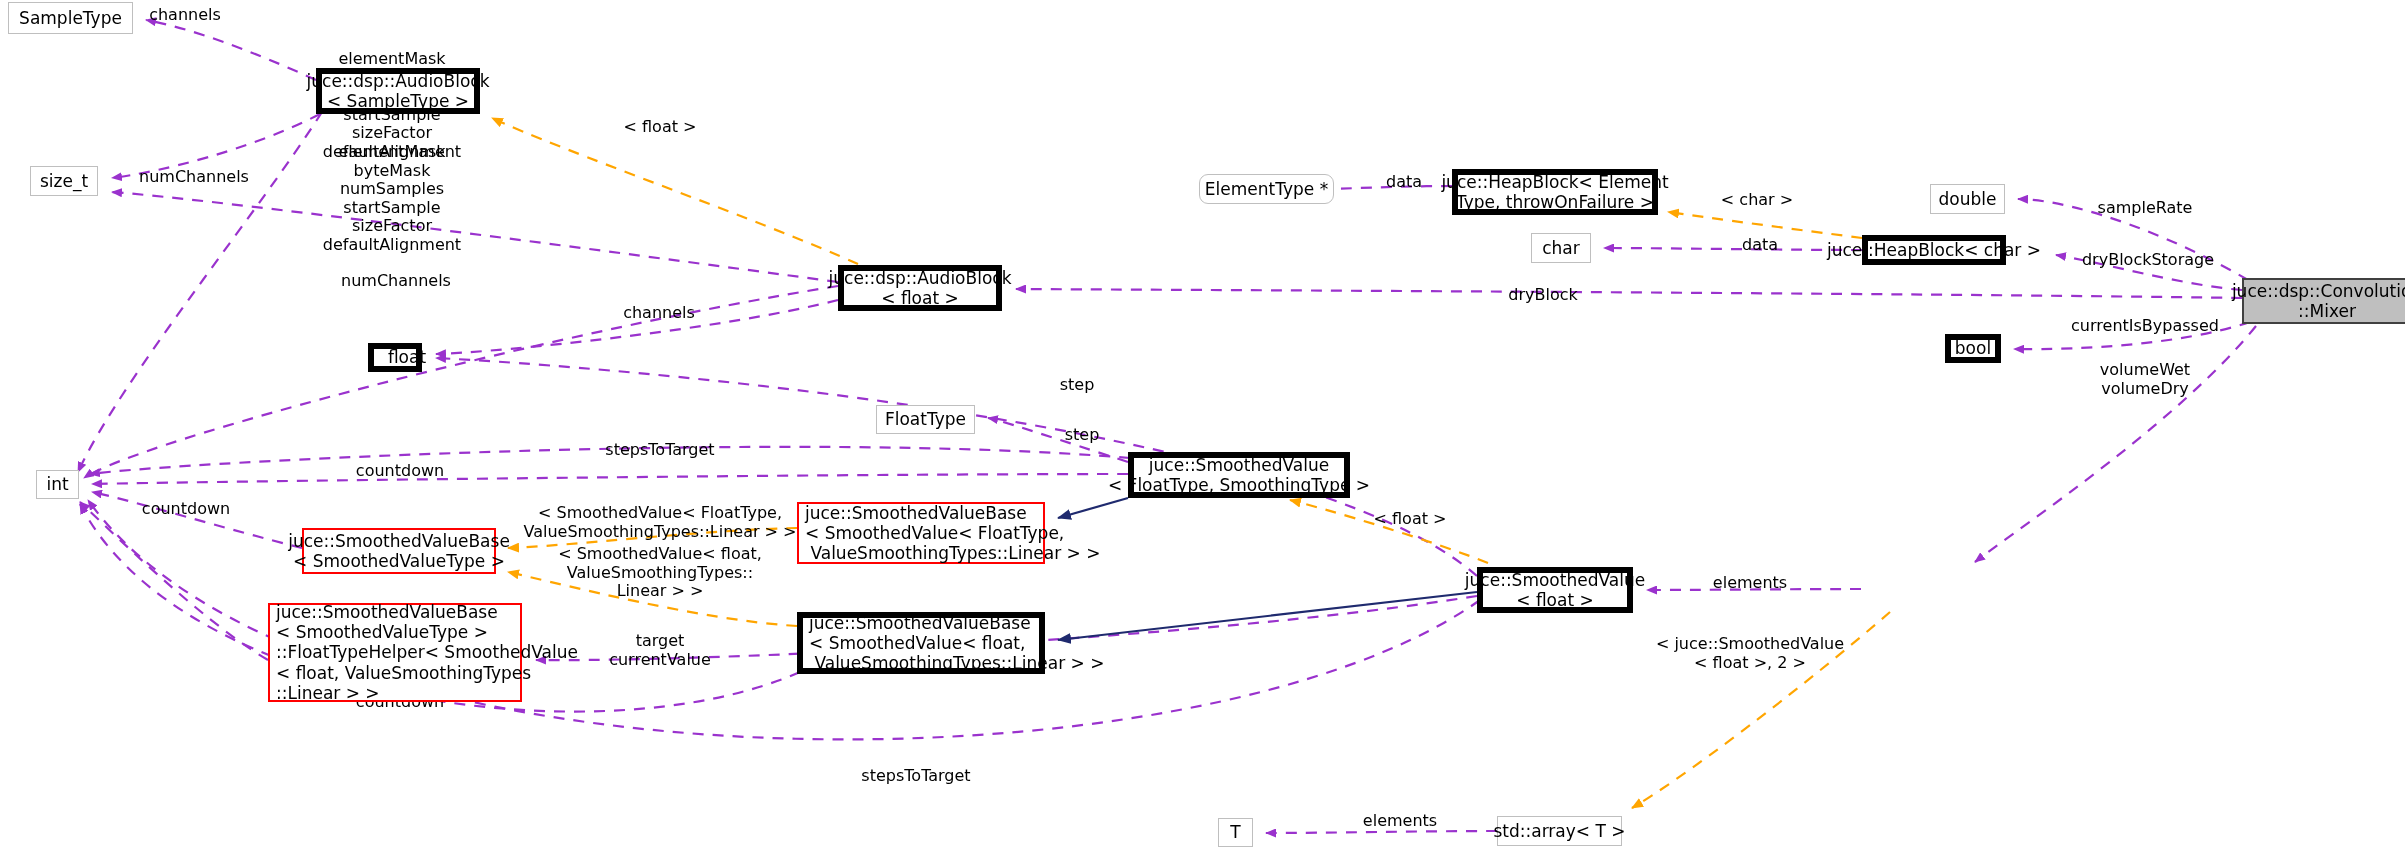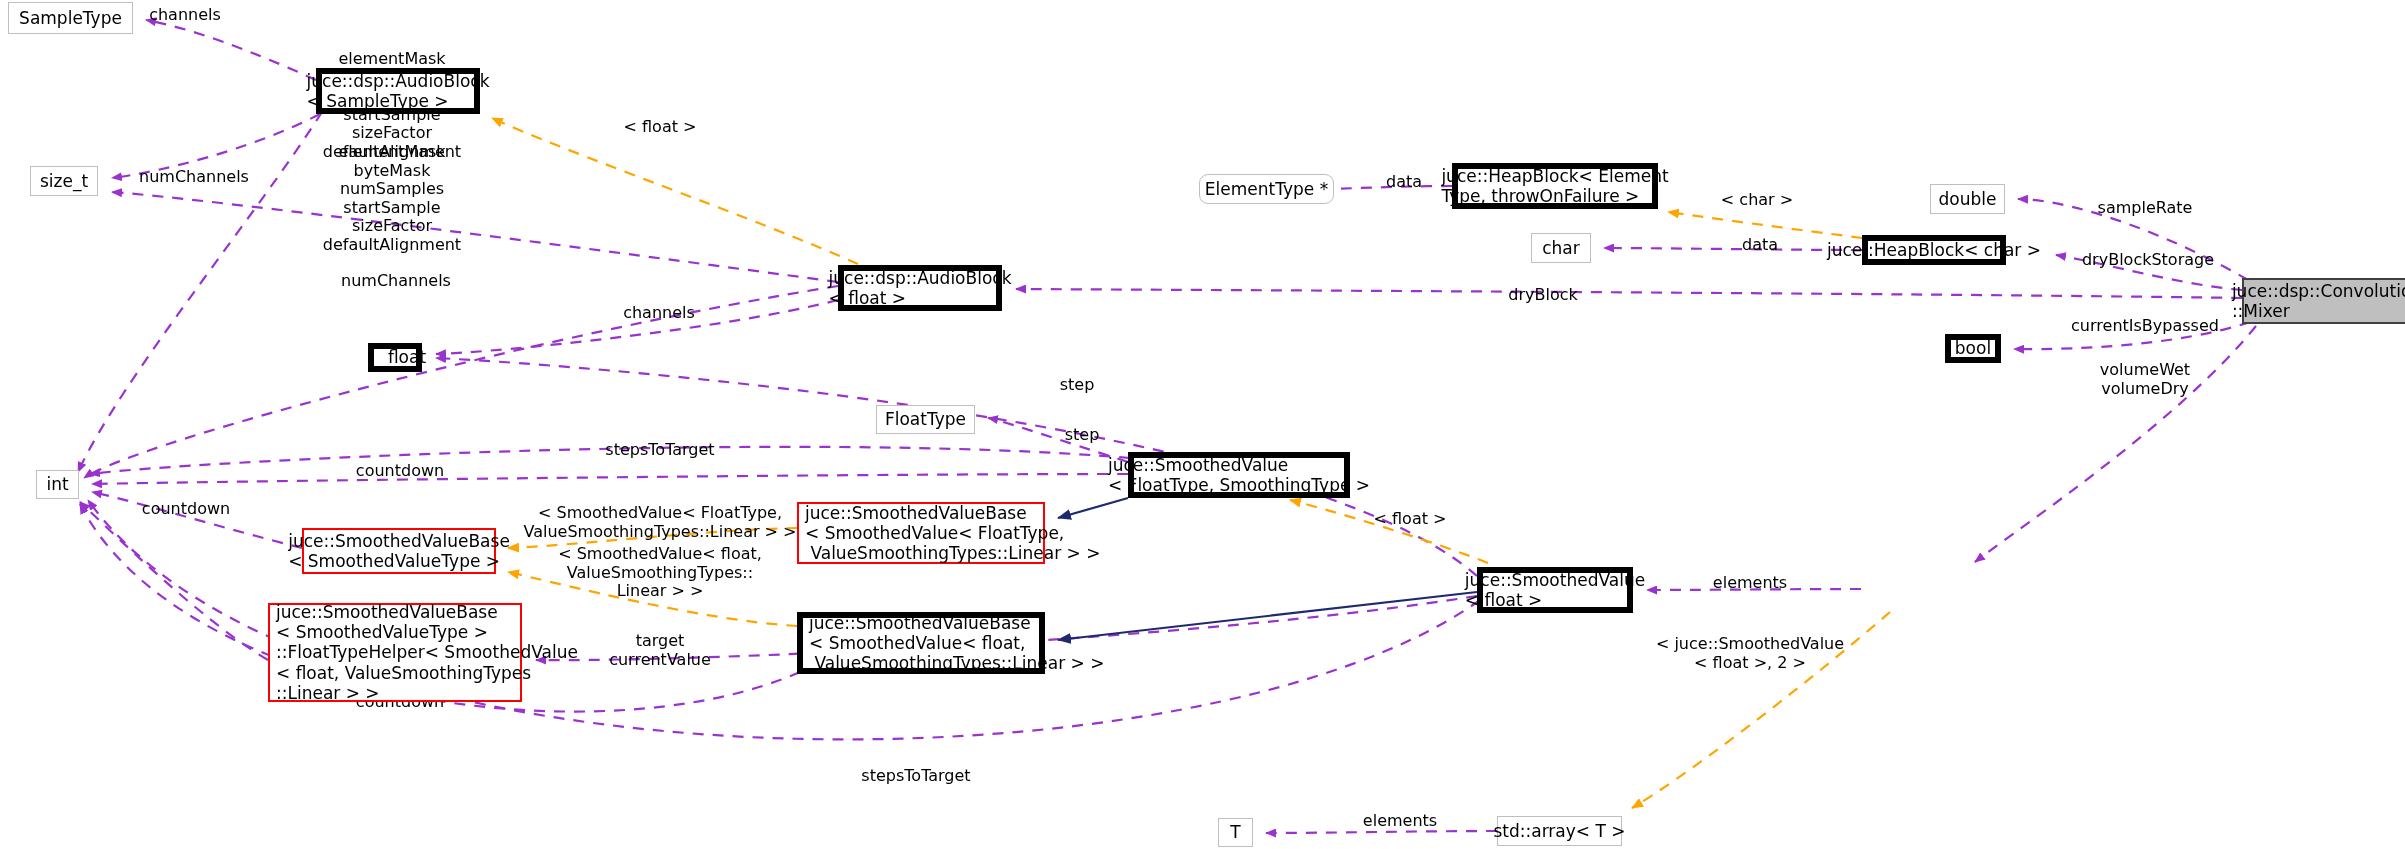--- a/index.html
+++ b/index.html
@@ -24,20 +24,21 @@
     width: 2405px;
     height: 849px;
     pointer-events: none;
   }
   .node {
     position: absolute;
     box-sizing: border-box;
     display: flex;
     align-items: center;
     justify-content: center;
+    text-align: center;
     background: #ffffff;
     font-size: 17px;
     line-height: 1.18;
     color: #000000;
     white-space: pre;
     z-index: 5;
   }
   
   .node.plain {
     border: 1px solid #bfbfbf;
@@ -165,21 +166,21 @@
 
       <path d="M1477,592 L1058,640"></path>
     </g>
   </svg>
 
   <div class="node plain" style="left:8px;   top:2px;   width:125px; height:32px;">SampleType</div>
   <div class="node solid" style="left:316px; top:68px;  width:164px; height:46px;">juce::dsp::AudioBlock
 &lt; SampleType &gt;</div>
   <div class="node plain" style="left:30px;  top:166px; width:68px;  height:30px;">size_t</div>
   <div class="node plain" style="left:1199px;top:174px; width:135px; height:30px;border-radius:9px;">ElementType *</div>
-  <div class="node solid" style="left:1452px;top:163px; width:206px; height:46px;">juce::HeapBlock&lt; Element
+  <div class="node solid" style="left:1452px;top:169px; width:206px; height:46px;">juce::HeapBlock&lt; Element
 Type, throwOnFailure &gt;</div>
   <div class="node plain" style="left:1930px;top:184px; width:75px;  height:30px;">double</div>
   <div class="node plain" style="left:1531px;top:233px; width:60px;  height:30px;">char</div>
   <div class="node solid" style="left:1862px;top:235px; width:144px; height:30px;">juce::HeapBlock&lt; char &gt;</div>
   <div class="node solid" style="left:838px; top:265px; width:164px; height:46px;">juce::dsp::AudioBlock
 &lt; float &gt;</div>
   <div class="node focus" style="left:2242px;top:278px; width:170px; height:46px;">juce::dsp::Convolution
 ::Mixer</div>
   <div class="node solid" style="left:368px; top:343px; width:54px;  height:29px;padding-left:24px;">float</div>
   <div class="node solid" style="left:1945px;top:334px; width:56px;  height:29px;">bool</div>

